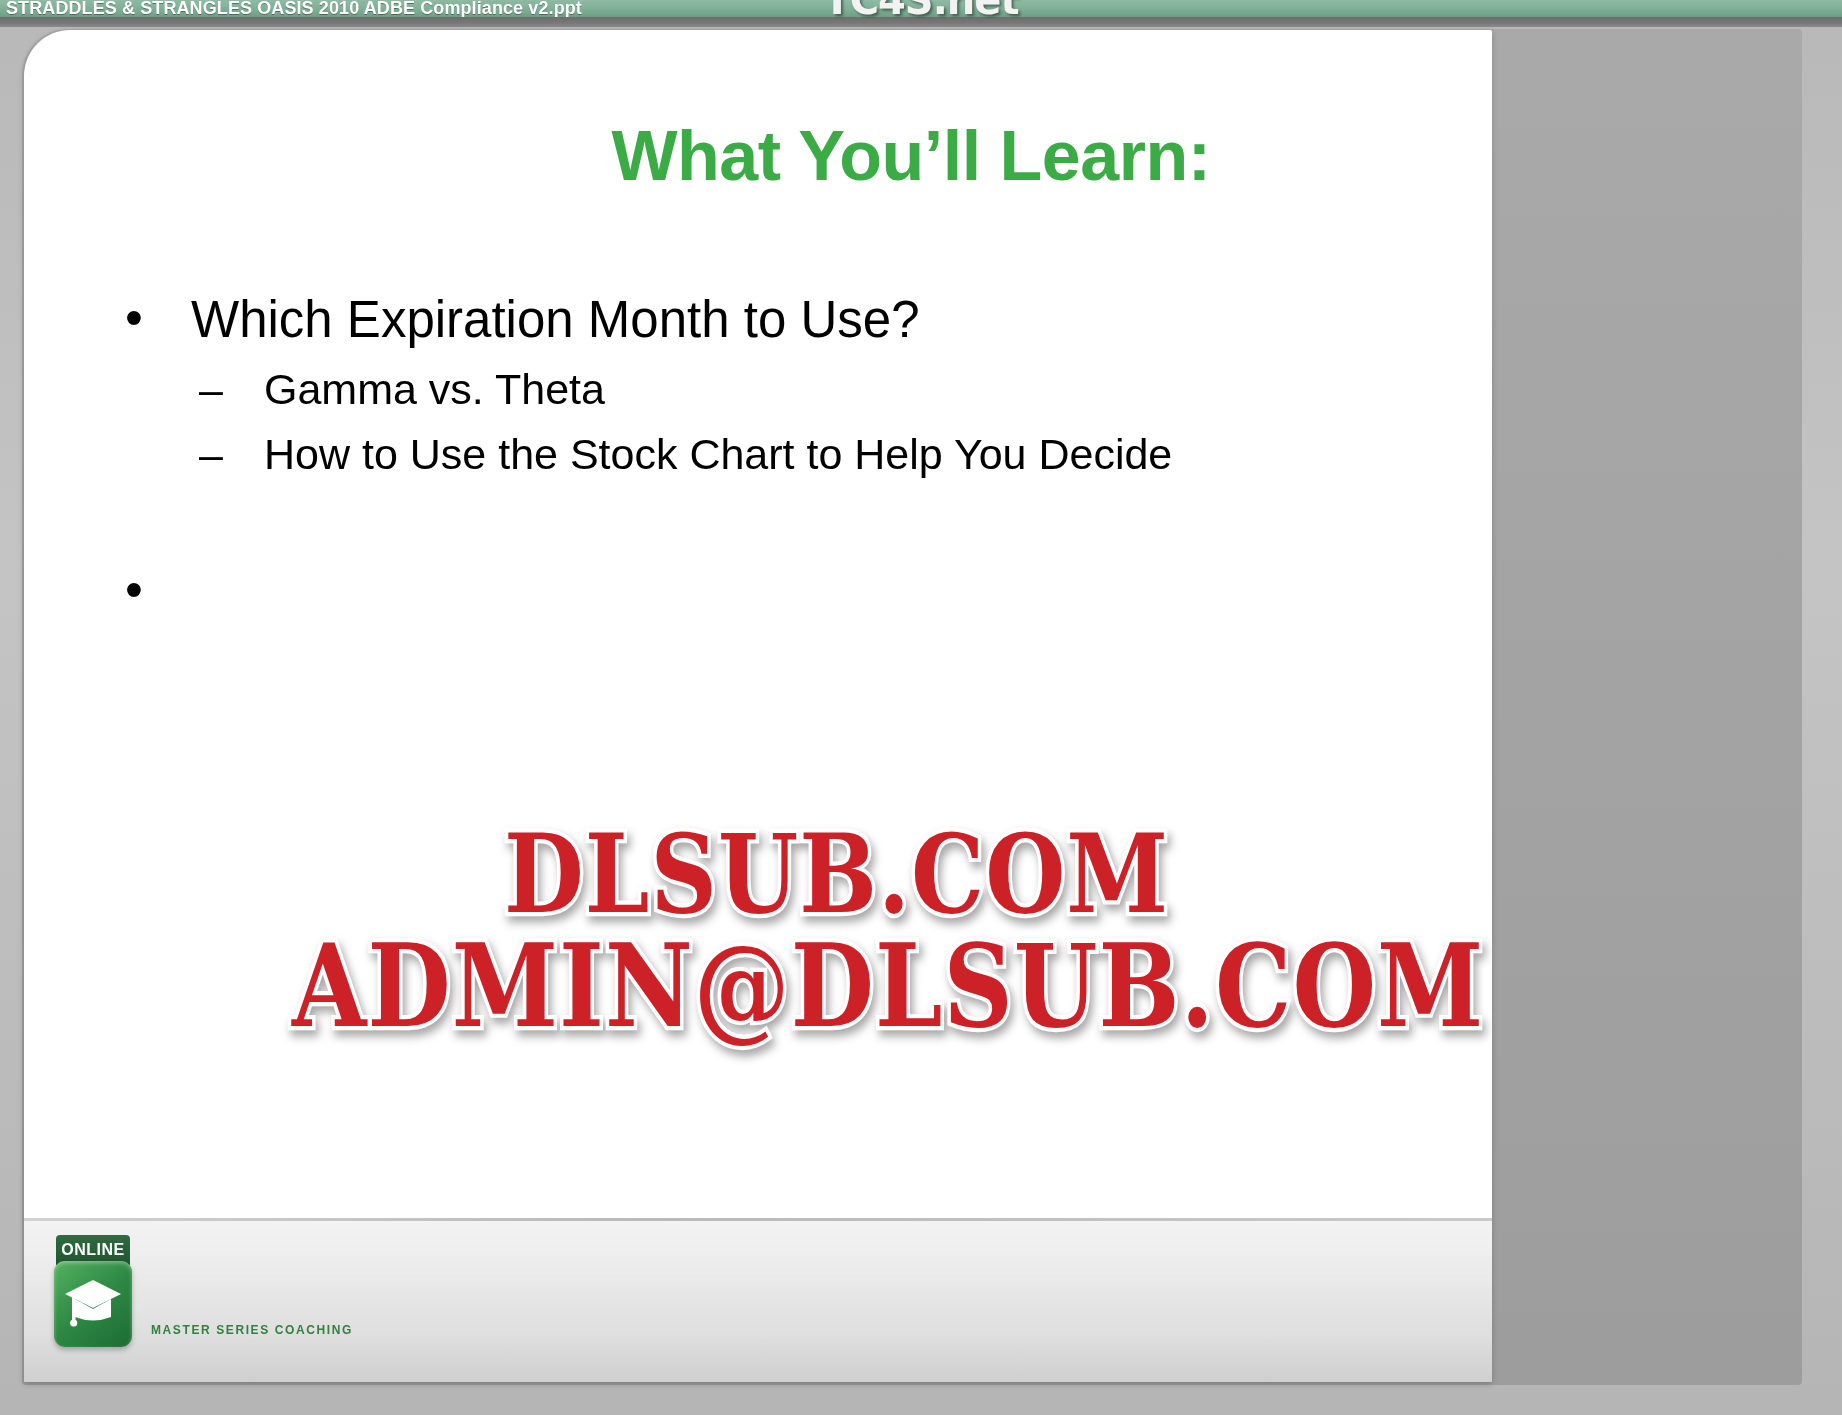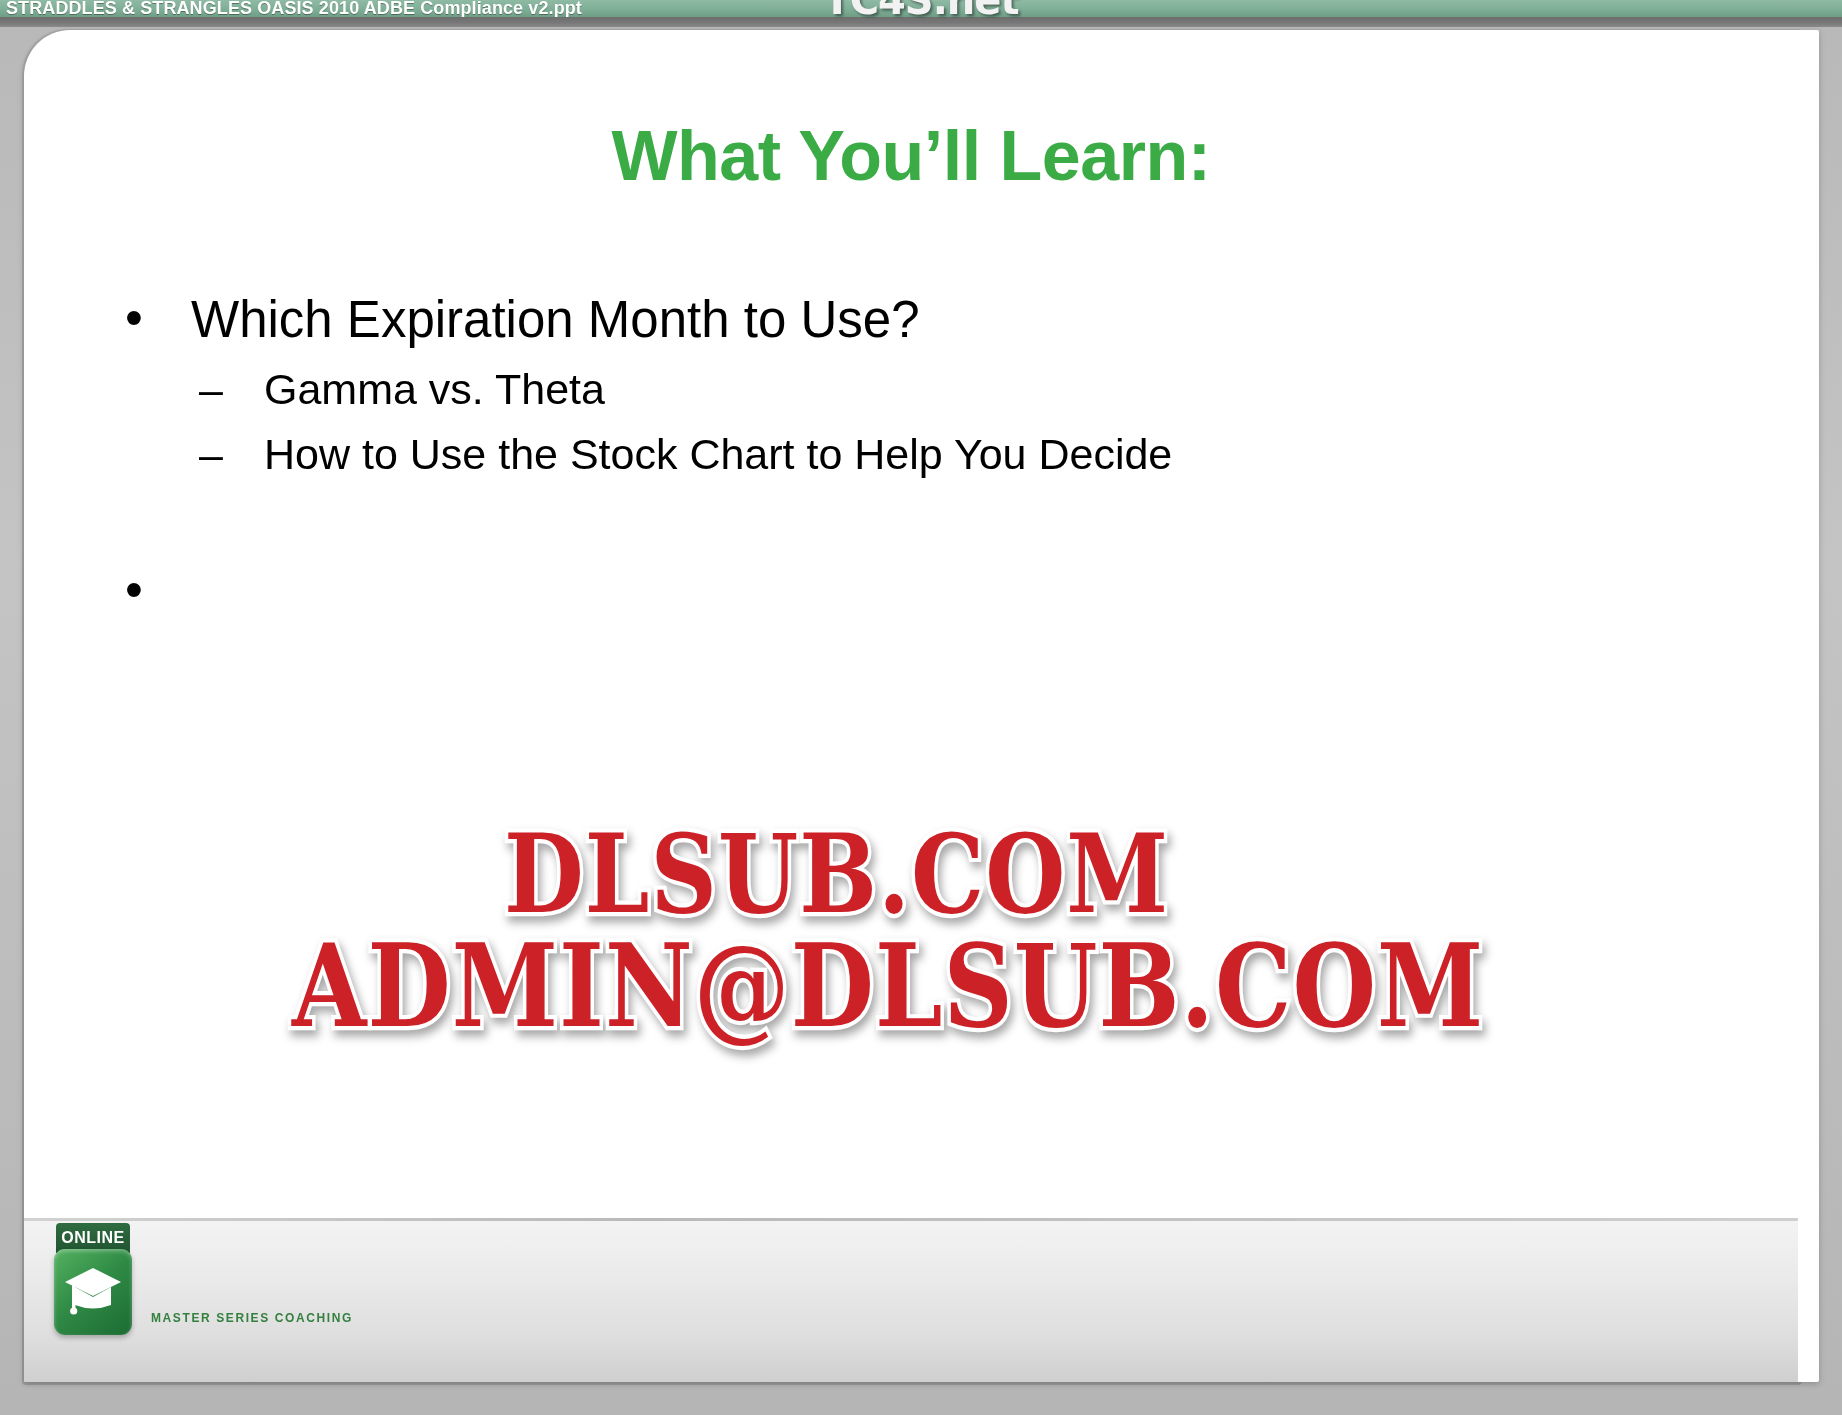--- a/index.html
+++ b/index.html
@@ -76,21 +76,21 @@
     left: 22px; top: 29px;
     width: 1780px;
     height: 1356px;
     background: linear-gradient(to bottom, #a9a9a9, #9d9d9d);
     border-radius: 46px 4px 4px 4px;
     filter: blur(0.5px);
   }
   #slide {
     position: absolute;
     left: 24px; top: 30px;
-    width: 1795px;
+    width: 1468px;
     height: 1352px;
     background: #ffffff;
     border-radius: 46px 2px 2px 2px;
     overflow: hidden;
     box-shadow: 0 2px 6px rgba(0,0,0,0.22);
   }
 
   
   #slide-title {
     position: absolute;
@@ -188,21 +188,21 @@
     position: absolute;
     left: 0;
     top: 1191px;
     width: 1774px;
     height: 161px;
     background: linear-gradient(to bottom, #f3f3f3 0%, #eaeaea 35%, #dedede 72%, #cfcfcf 100%);
   }
   #logo {
     position: absolute;
     left: 28px;
-    top: 2px;
+    top: 14px;
     width: 760px;
     height: 122px;
   }
   
   #online-badge {
     position: absolute;
     left: 4px;
     top: 0px;
     width: 74px;
     height: 30px;

